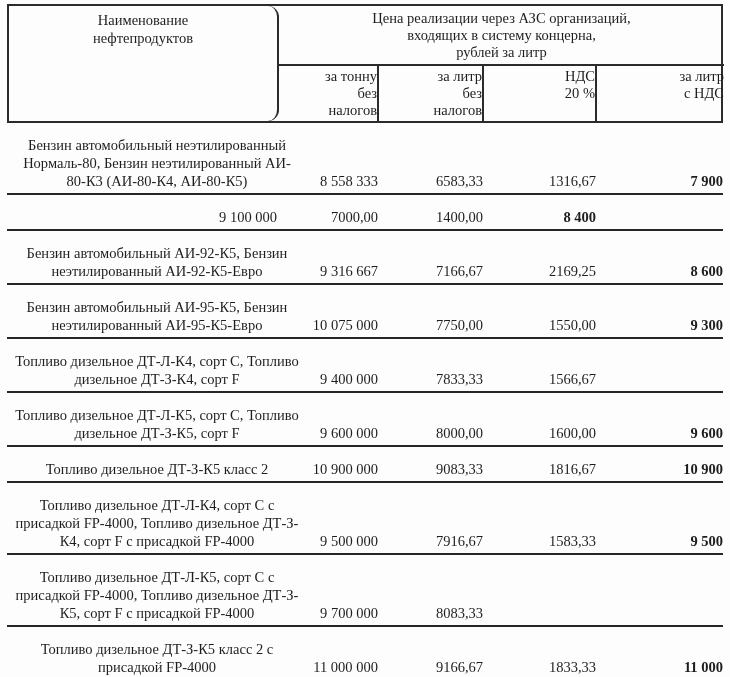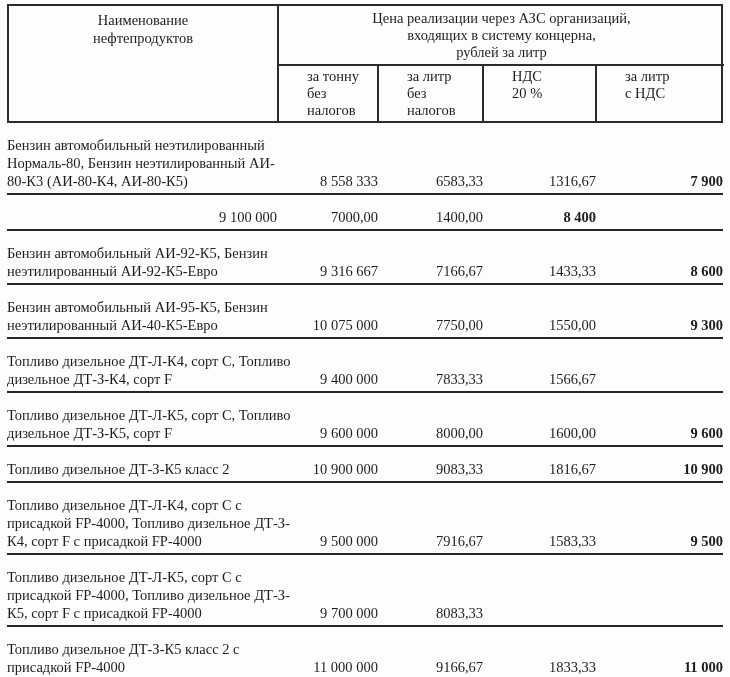--- a/index.html
+++ b/index.html
@@ -27,35 +27,36 @@
     grid-template-columns: 270px 445px;
     border: 2px solid #2b2b2b;
   }
   .th-name {
     border-right: 2px solid #2b2b2b;
     text-align: center;
     padding-top: 5px;
     font-size: 14.5px;
     line-height: 18px;
     white-space: pre-line;
+    border-radius: 11px;
   }
   .th-group {
     text-align: center;
     padding: 4px 0 3px 0;
     font-size: 14.5px;
     line-height: 17px;
     border-bottom: 2px solid #2b2b2b;
     white-space: pre-line;
   }
   .th-subcols {
     display: grid;
     grid-template-columns: 100px 105px 113px 1fr;
   }
   .th-sub {
-    text-align: left;
+    text-align: right;
     padding: 2px 0 2px 0;
     font-size: 14.5px;
     line-height: 17px;
     min-height: 51px;
     border-right: 2px solid #2b2b2b;
     white-space: pre-line;
     margin-left: 28px;
   }
   .th-sub.last { border-right: none; }
 
@@ -64,20 +65,21 @@
     display: grid;
     grid-template-columns: 270px 101px 105px 113px 127px;
     align-items: end;
     border-bottom: 2px solid #262626;
     padding: 13px 0 3px 0;
   }
   .cell {
     font-size: 14.5px;
     line-height: 18px;
     min-width: 0;
+    text-align: center;
   }
   .cell.name {
     width: 300px;
     white-space: pre-line;
   }
   .cell.num {
     text-align: right;
     white-space: nowrap;
   }
   .cell.num.bold { font-weight: bold; }
@@ -125,27 +127,27 @@
     <div class="cell num">7000,00</div>
     <div class="cell num">1400,00</div>
     <div class="cell num bold">8 400</div>
   </div>
 
   <div class="row">
     <div class="cell name">Бензин автомобильный АИ-92-К5, Бензин
 неэтилированный АИ-92-К5-Евро</div>
     <div class="cell num">9 316 667</div>
     <div class="cell num">7166,67</div>
-    <div class="cell num">1433,33</div>
+    <div class="cell num">2169,25</div>
     <div class="cell num bold">8 600</div>
   </div>
 
   <div class="row">
     <div class="cell name">Бензин автомобильный АИ-95-К5, Бензин
-неэтилированный АИ-40-К5-Евро</div>
+неэтилированный АИ-95-К5-Евро</div>
     <div class="cell num">10 075 000</div>
     <div class="cell num">7750,00</div>
     <div class="cell num">1550,00</div>
     <div class="cell num bold">9 300</div>
   </div>
 
   <div class="row">
     <div class="cell name">Топливо дизельное ДТ-Л-К4, сорт C, Топливо
 дизельное ДТ-З-К4, сорт F</div>
     <div class="cell num">9 400 000</div>

